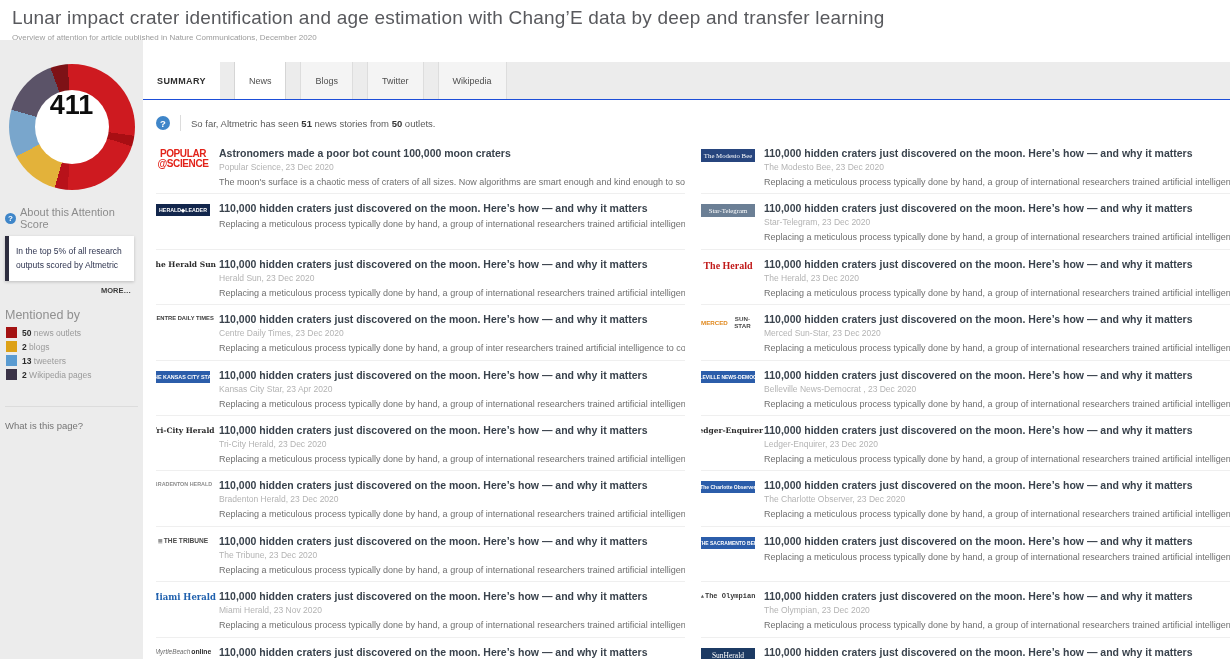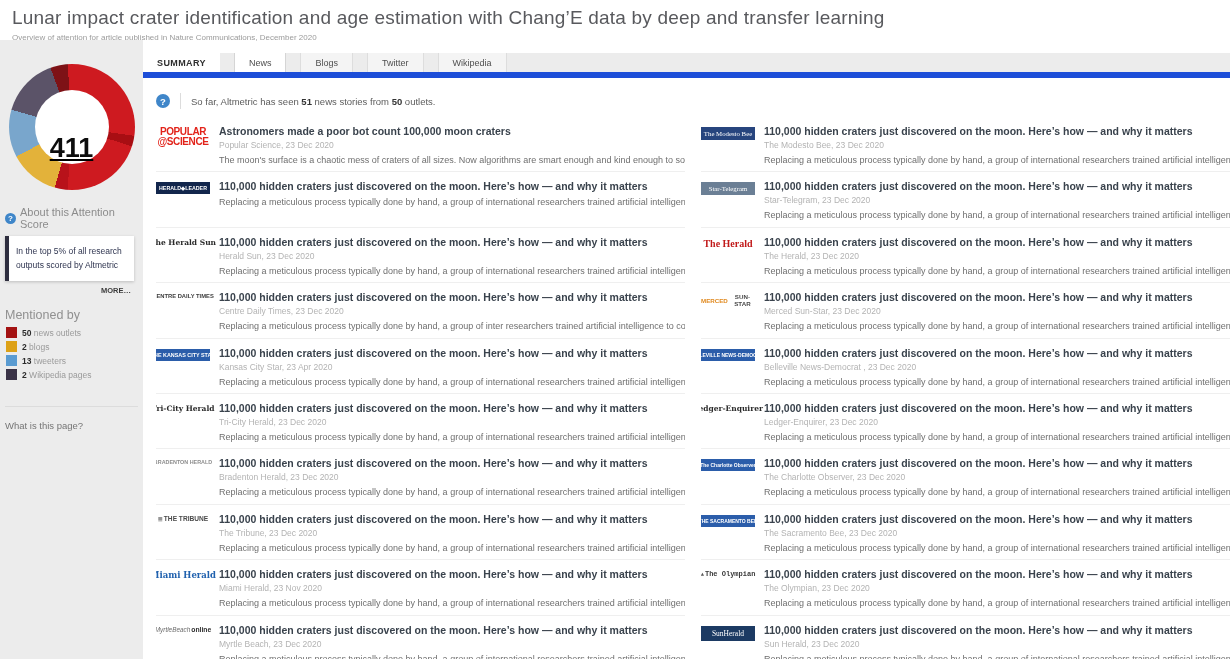--- a/index.html
+++ b/index.html
@@ -11,21 +11,21 @@
   .page-title { font-size:19px; font-weight:400; color:#58595d; letter-spacing:0.2px; }
   .page-subtitle { font-size:8px; color:#9b9b9b; margin-top:4px; }
 
   
   .sidebar { position:absolute; left:0; top:40px; bottom:0; width:143px; background:#ececec; }
   .donut { width:126px; height:126px; margin:24px auto 0; border-radius:50%; position:relative;
     background:conic-gradient(from -20deg,
       #7e1216 0deg 16deg, #ce1a20 16deg 118deg, #a80e13 118deg 128deg, #ce1a20 128deg 204deg,
       #b8121a 204deg 216deg, #e3b23a 216deg 262deg, #79a6cc 262deg 306deg, #5b5368 306deg 344deg); }
   .donut-center { position:absolute; inset:26px; background:#fff; border-radius:50%;
-    display:flex; align-items:flex-end; justify-content:center;text-decoration:underline; }
+    display:flex; align-items:flex-start; justify-content:center; }
   .donut-score { font-size:27px; font-weight:bold; color:#0d0d0d; }
   .about-row { display:flex; align-items:center; gap:4px; margin:16px 5px 0; }
   .q-icon { width:11px; height:11px; min-width:11px; border-radius:50%; background:#3f86c9; color:#fff;
     font-size:8px; font-weight:bold; display:flex; align-items:center; justify-content:center; }
   .about-label { font-size:11px; color:#8c8c8c; }
   .score-box { margin:6px 9px 0 5px; background:#fff; border-left:4px solid #2e2e3f;
     box-shadow:0 1px 3px rgba(0,0,0,0.2); padding:9px 7px; font-size:8.5px; color:#2f3550; line-height:1.6; }
   .more-link { text-align:right; margin:5px 12px 0; font-size:7.5px; font-weight:bold; color:#3c3c3c; }
   .mentioned-heading { margin:13px 5px 5px; color:#909090; font-size:12.5px; }
   .legend { margin-left:6px; }
@@ -35,22 +35,22 @@
   .sw-blogs { background:#dda117; }
   .sw-twitter { background:#5a9bd1; }
   .sw-wiki { background:#3a3347; }
   .legend-text { font-size:8.5px; color:#9a9a9a; }
   .legend-count { font-weight:bold; color:#2b2b2b; }
   .side-divider { border-top:1px solid #dcdcdc; margin:26px 5px 0; }
   .what-link { margin:13px 5px 0; font-size:9.5px; color:#757575; }
 
   
   .main { margin-left:143px; }
-  .tabbar { margin-top:7px; background:#ececec; height:25px; display:flex; align-items:stretch;
-    border-bottom:6px solid #1d4ed8; }
+  .tabbar { margin-top:16px; background:#ececec; height:38px; display:flex; align-items:stretch;
+    border-bottom:1px solid #1d4ed8; }
   .tab { font-size:9px; color:#4f4f4f; padding:0 14px; display:flex; align-items:center; cursor:default; }
   .tab-summary { background:#fff; font-weight:bold; color:#2f2f2f; letter-spacing:0.4px; }
   .tab-active { background:#fff; border-left:1px solid #d5d5d5; border-right:1px solid #d5d5d5; margin-left:14px; }
   .tab-plain { background:#f4f4f4; border-left:1px solid #ddd; border-right:1px solid #ddd; margin-left:14px; }
   .info-row { display:flex; align-items:center; margin:15px 0 0 13px; }
   .q-icon-lg { width:14px; height:14px; min-width:14px; border-radius:50%; background:#3f86c9; color:#fff;
     font-size:9.5px; font-weight:bold; display:flex; align-items:center; justify-content:center; }
   .info-sep { width:1px; height:16px; background:#dcdcdc; margin:0 10px; }
   .info-text { font-size:9.5px; color:#5c5c5c; }
   .info-text b { color:#333; }
@@ -365,21 +365,20 @@
         </div>
       </div>
 
       <div class="news-item">
         <div class="logo" data-style="badge-blue-sm">
           <span class="lt1">THE SACRAMENTO BEE</span>
 
         </div>
         <div class="item-body">
           <div class="headline">110,000 hidden craters just discovered on the moon. Here’s how — and why it matters</div>
-          <div class="source">The Sacramento Bee, 23 Dec 2020</div>
           <div class="snippet">Replacing a meticulous process typically done by hand, a group of international researchers trained artificial intelligence to…</div>
         </div>
       </div>
 
       <div class="news-item">
         <div class="logo" data-style="olympian">
           <span class="lt1">The Olympian</span>
 
         </div>
         <div class="item-body">

